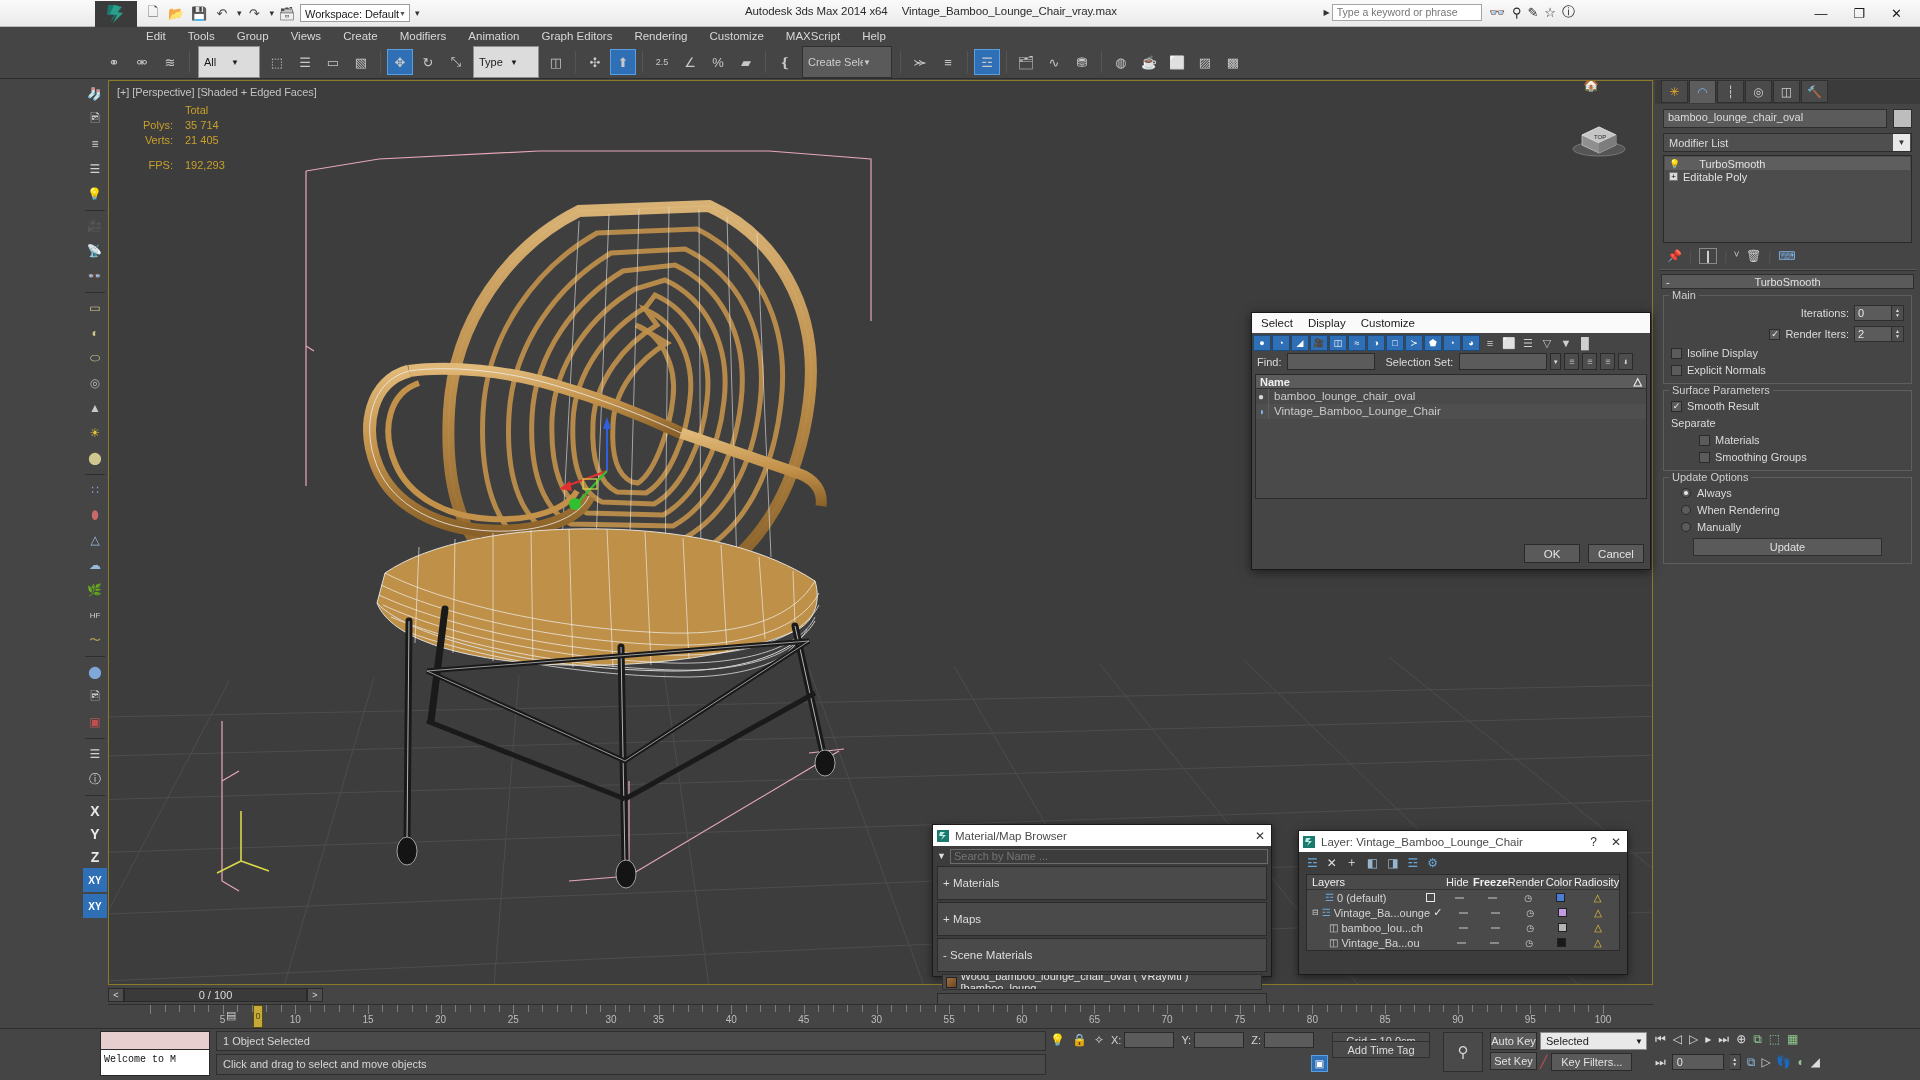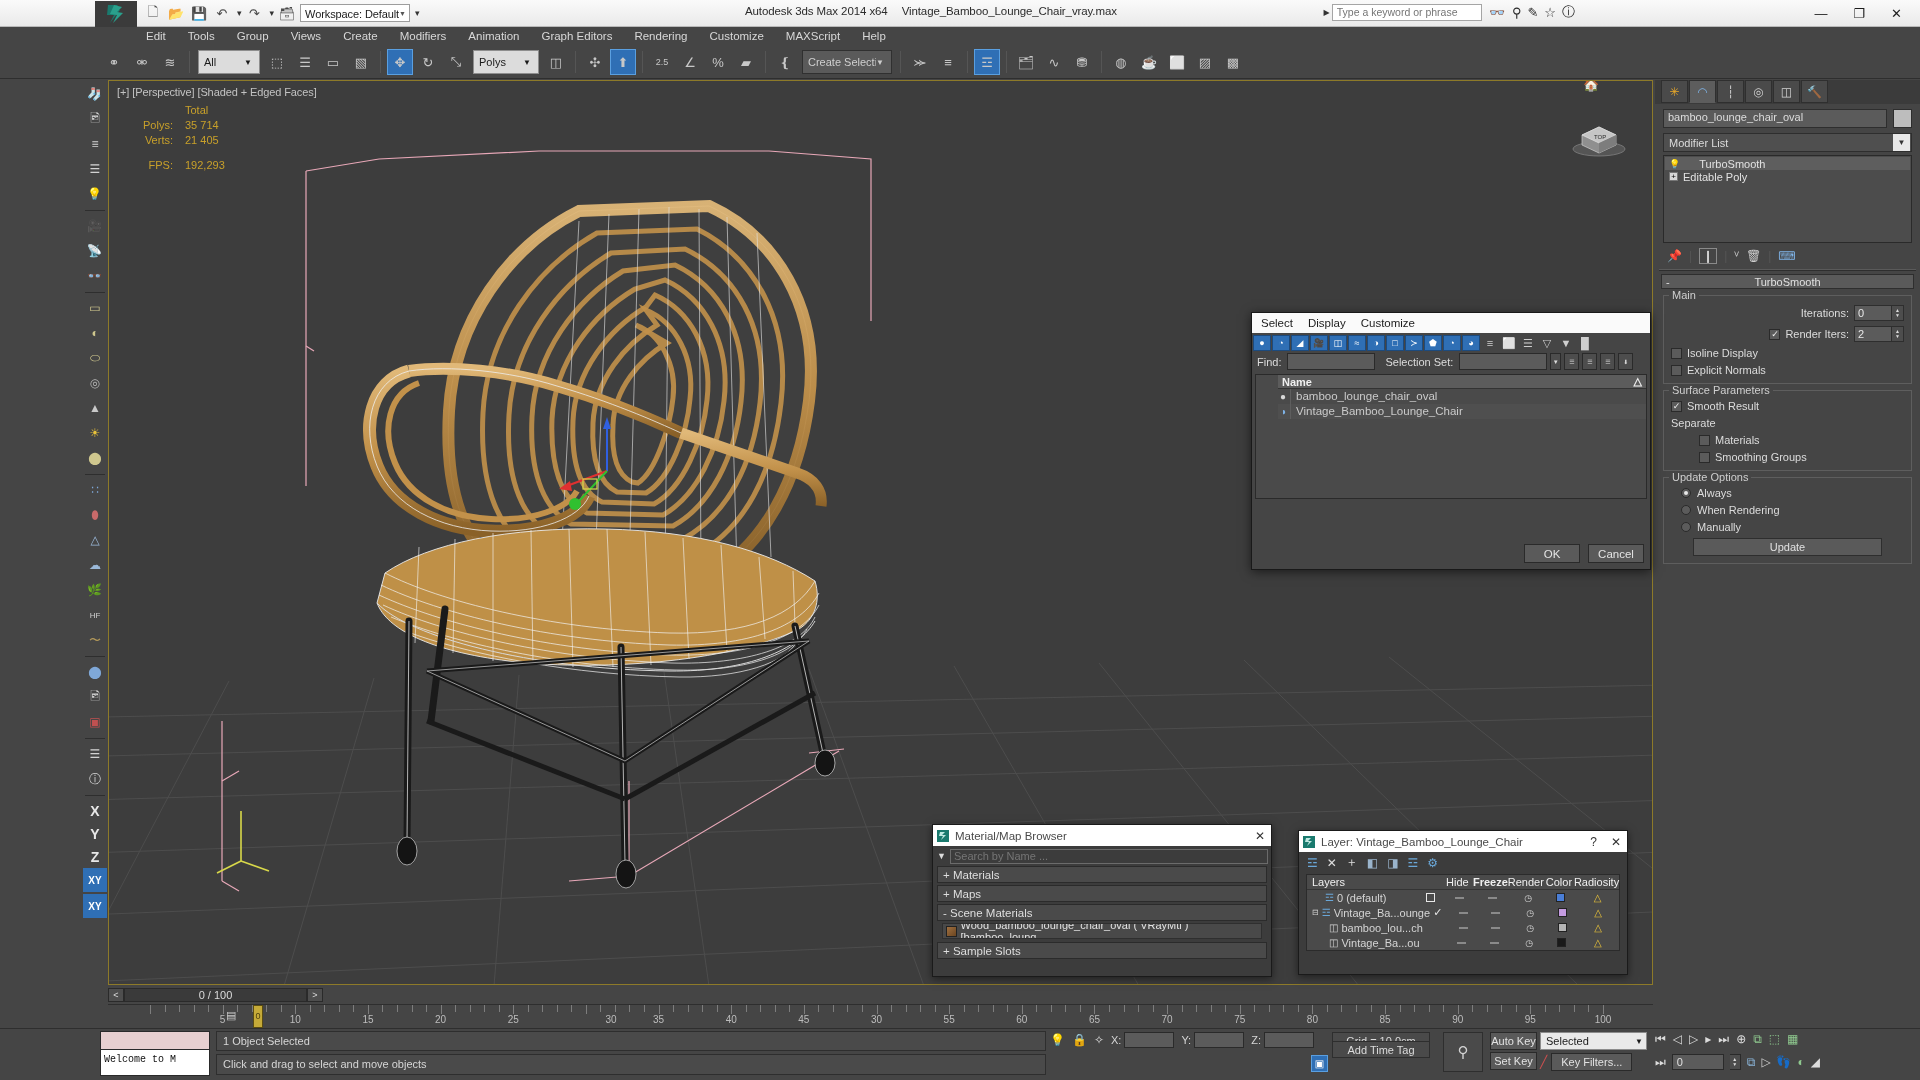--- a/index.html
+++ b/index.html
@@ -45,23 +45,23 @@
     background:#454545; display:flex; align-items:center; padding-left:135px; }
   .menubar .mi { font-size:11.5px; color:#d8d8d8; padding:0 11px; line-height:19px; }
 
   
   .maintoolbar { position:absolute; left:0; top:46px; width:1920px; height:33px;
     background:#454545; border-bottom:1px solid #2e2e2e; display:flex; align-items:center; padding-left:100px; }
   .tb-ic { width:26px; height:26px; margin:0 1px; display:flex; align-items:center; justify-content:center;
     font-size:13px; color:#c8c8c8; position:relative; }
   .tb-ic.on { background:#2f6fb5; border:1px solid #5a9fe0; }
   .tb-sep { width:1px; height:22px; background:#2f2f2f; margin:0 5px; border-right:1px solid #555; }
-  .tb-combo { height:24px; background:#dcdcdc; border:1px solid #8e8e8e; color:#1a1a1a;
+  .tb-combo { height:32px; background:#dcdcdc; border:1px solid #8e8e8e; color:#1a1a1a;
     font-size:11px; display:flex; align-items:center; justify-content:space-between;
-    padding:0 7px 0 5px; margin:0 3px; }
+    padding:0 20px 0 5px; margin:0 3px; }
   .tb-combo .arw { font-size:8px; }
   .tb-combo.dark { background:#5a5a5a; border:1px solid #303030; color:#cfcfcf; }
   .tb-combo.dark .arw { color:#ccc; }
 
   
   .viewport { position:absolute; left:108px; top:80px; width:1545px; height:905px;
     background:#3d3d3d; border:1px solid #8d7a29; overflow:hidden; }
   .vp-label { position:absolute; left:8px; top:5px; font-size:11px; color:#c3c3c3; letter-spacing:-0.1px;}
   .vp-stats { position:absolute; left:28px; top:22px; font-size:11px; color:#c8a020; line-height:15px; }
   .vp-stats table { border-collapse:collapse; }
@@ -145,21 +145,21 @@
   .sfs-ic { width:18px; height:16px; margin-right:1px; background:#2f6fb5; border:1px solid #1d4a7c;
     display:flex; align-items:center; justify-content:center; font-size:9px; color:#fff; }
   .sfs-ic.plain { background:#454545; border:none; color:#cfcfcf; font-size:11px; }
   .sfs-find { height:21px; display:flex; align-items:center; background:#454545; padding:1px 2px; gap:3px; }
   .sfs-find .lb { font-size:11px; color:#dcdcdc; padding:0 3px; }
   .sfs-find input { height:17px; background:#5b5b5b; border:1px solid #2a2a2a; color:#e0e0e0;
     font-size:11px; padding:0 3px; font-family:"Liberation Sans",sans-serif; }
   .sfs-ss { width:88px; }
   .sfs-ssbtn { width:11px; height:17px; background:#4d4d4d; border:1px solid #2a2a2a;
     display:flex; align-items:center; justify-content:center; font-size:6px; color:#ddd; }
-  .sfs-list { margin:2px 3px; height:125px; background:#4a4a4a; border:1px solid #2a2a2a;padding-left:22px; }
+  .sfs-list { margin:2px 3px; height:125px; background:#4a4a4a; border:1px solid #2a2a2a; }
   .sfs-lhdr { height:14px; background:#5c5c5c; border-bottom:1px solid #333; display:flex;
     align-items:center; justify-content:space-between; padding:0 4px; font-size:11px;
     color:#f0f0f0; font-weight:bold; }
   .sfs-row { height:15px; display:flex; align-items:center; gap:4px; padding-left:2px;
     font-size:11.5px; color:#cacaca; }
   .sfs-row.alt { background:#4f4f4f; }
   .sfs-row .nm { border-left:1px solid #5e5e5e; padding-left:5px; height:15px; line-height:15px; flex:1;}
   .sfs-btns { position:absolute; right:6px; bottom:6px; display:flex; gap:8px; }
   .sfs-btns div { width:56px; height:19px; background:#5a5a5a; border:1px solid #2a2a2a;
     display:flex; align-items:center; justify-content:center; font-size:11.5px; color:#e4e4e4; }
@@ -169,21 +169,21 @@
     background:#3c3c3c; border:1px solid #1a1a1a; box-shadow:0 2px 8px rgba(0,0,0,.5); }
   .mmb-tb { height:21px; background:#fff; display:flex; align-items:center; justify-content:space-between;
     padding:0 6px 0 4px; }
   .mmb-tb .l { display:flex; align-items:center; gap:6px; }
   .mmb-tb .t { font-size:11.5px; color:#4a4a4a; }
   .mmb-x { font-size:12px; color:#333; }
   .mmb-search { height:18px; display:flex; align-items:center; gap:4px; padding:2px 3px 0 4px; }
   .mmb-search .fil { font-size:9px; color:#dcdcdc; }
   .mmb-search input { flex:1; height:15px; background:#3c3c3c; border:1px solid #6b6b6b;
     color:#b5b5b5; font-size:11px; padding:0 3px; font-family:"Liberation Sans",sans-serif; }
-  .mmb-grp { margin:2px 4px; height:17px; background:#4a4a4a; border:1px solid #2b2b2b;
+  .mmb-grp { margin:2px 4px; height:34px; background:#4a4a4a; border:1px solid #2b2b2b;
     display:flex; align-items:center; font-size:11.5px; color:#dedede; padding-left:5px; }
   .mmb-item { margin:0 9px 0 9px; height:16px; background:#494949; border:1px solid #2f2f2f;
     display:flex; align-items:center; gap:4px; padding-left:3px; font-size:11px; color:#e2e2e2;
     position:relative; overflow:hidden; }
   .mmb-swatch { width:11px; height:11px; background:linear-gradient(135deg,#a07040,#6b4520); border:1px solid #222; }
 
   
   .lyr { position:absolute; left:1298px; top:830px; width:330px; height:145px;
     background:#3c3c3c; border:1px solid #1a1a1a; box-shadow:0 2px 8px rgba(0,0,0,.5); }
   .lyr-tb { height:21px; background:#fff; display:flex; align-items:center; justify-content:space-between;
@@ -342,21 +342,21 @@
     </div>
     <div class="tb-ic">⬚</div>
     <div class="tb-ic">☰</div>
     <div class="tb-ic">▭</div>
     <div class="tb-ic">▧</div>
     <div class="tb-sep"></div>
     <div class="tb-ic on">✥</div>
     <div class="tb-ic">↻</div>
     <div class="tb-ic">⤡</div>
     <div class="tb-combo" style="width:66px">
-      <span>Polys</span>
+      <span>Type</span>
       <span class="arw">▼</span>
     </div>
     <div class="tb-ic">◫</div>
     <div class="tb-sep"></div>
     <div class="tb-ic">✣</div>
     <div class="tb-ic on">⬆</div>
     <div class="tb-sep"></div>
     <div class="tb-ic" style="font-size:9px">2.5</div>
     <div class="tb-ic">∠</div>
     <div class="tb-ic">%</div>

